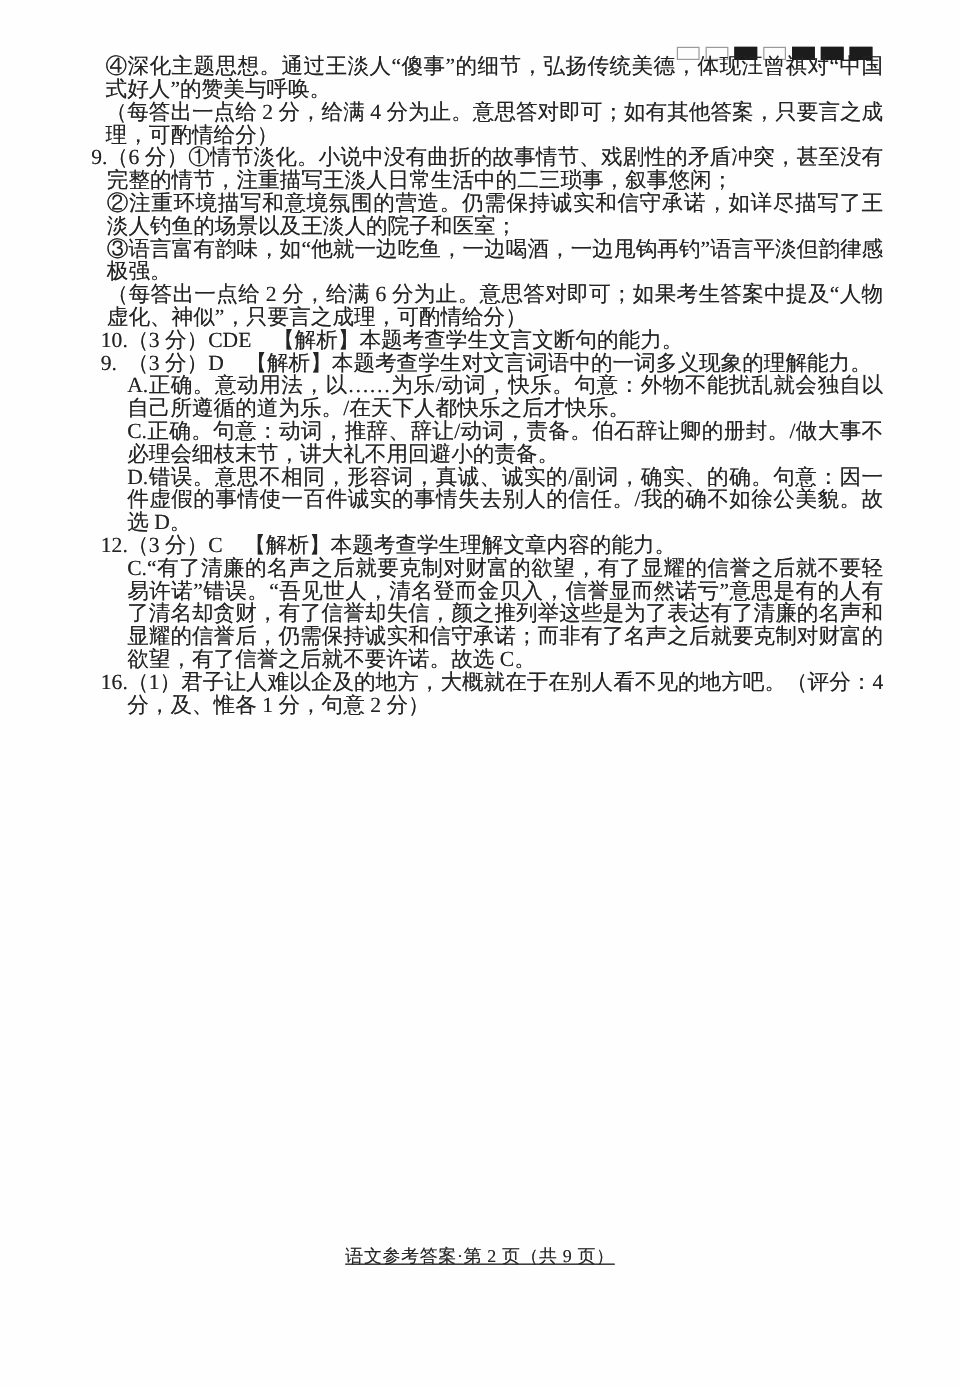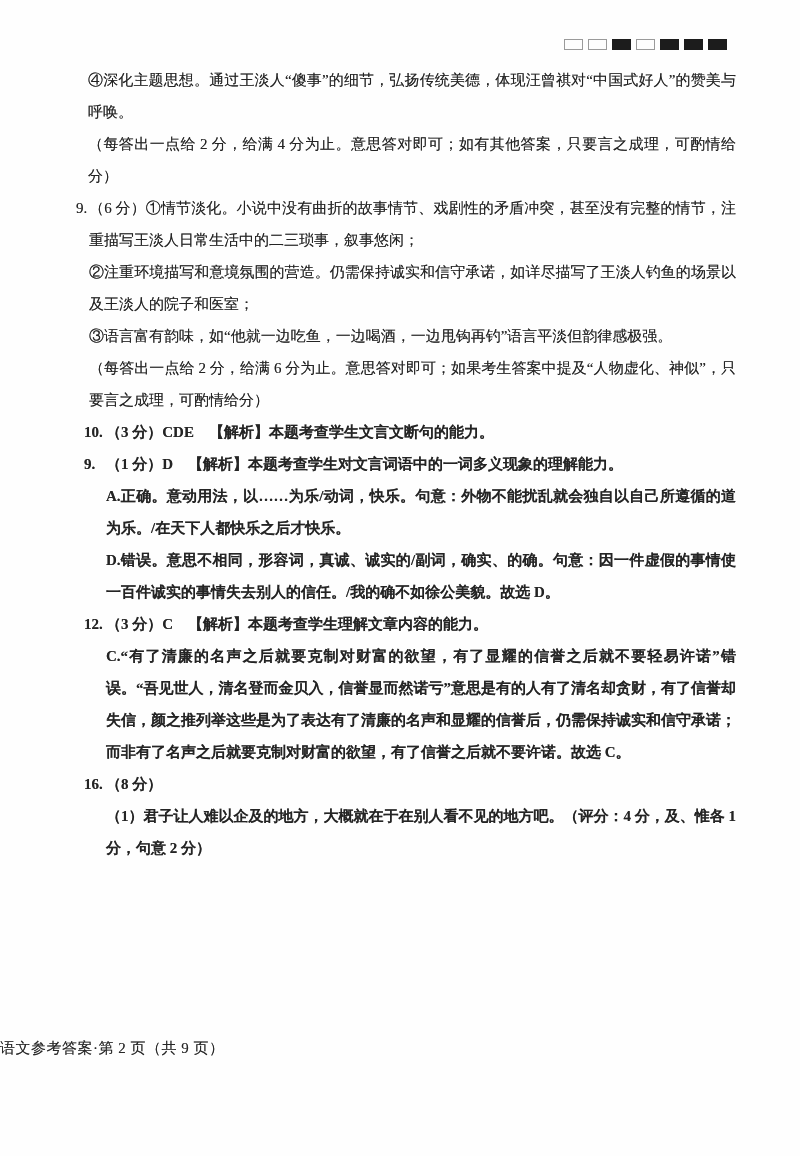--- a/index.html
+++ b/index.html
@@ -27,48 +27,49 @@
     background: #fdfdfd;
     display: inline-block;
   }
   .sq[data-fill="filled"] {
     background: #1c1c1c;
     border-color: #1c1c1c;
   }
   
   .content {
     position: absolute;
-    top: 64px; left: 56px;
+    top: 46px; left: 56px;
     width: 680px;
-    font-size: 15px;
-    line-height: 32px;
+    font-size: 18px;
+    line-height: 19px;
     text-align: justify;
     color: #242424;
     text-shadow: 0 0 0.5px rgba(30,30,30,0.55);
   }
   .item { display: flex; align-items: flex-start; }
   .item .num { flex: 0 0 auto; white-space: nowrap; }
   .item .body { flex: 1 1 auto; min-width: 0; }
   .intro { margin-left: 32px; }
   .item.i9 { margin-left: 20px; }
   .item.i9 .num { width: 13px; }
-  .item.iwide { margin-left: 28px; font-weight: bold; }
+  .item.iwide { margin-left: 28px; }
   .item.iwide .num { width: 22px; }
   .para { text-align: justify; }
   
   .footer {
     position: absolute;
     top: 1036px; left: 0;
     width: 100%;
-    text-align: left;
+    text-align: center;
     font-size: 15px;
     line-height: 24px;
     color: #272727;
     text-shadow: 0 0 0.5px rgba(30,30,30,0.5);
     letter-spacing: 0.5px;
+    text-decoration: underline;
   }
 </style>
 </head>
 <body>
 
 <div class="page">
 
   <div class="markers">
     <span class="sq" data-fill="outline"></span>
     <span class="sq" data-fill="outline"></span>
@@ -99,38 +100,38 @@
     <div class="item iwide">
       <span class="num">10.</span>
       <div class="body">
         <p class="para">（3 分）CDE　【解析】本题考查学生文言文断句的能力。</p>
       </div>
     </div>
 
     <div class="item iwide">
       <span class="num">9.</span>
       <div class="body">
-        <p class="para">（1 分）D　【解析】本题考查学生对文言词语中的一词多义现象的理解能力。</p>
+        <p class="para">（3 分）D　【解析】本题考查学生对文言词语中的一词多义现象的理解能力。</p>
         <p class="para">A.正确。意动用法，以……为乐/动词，快乐。句意：外物不能扰乱就会独自以自己所遵循的道为乐。/在天下人都快乐之后才快乐。</p>
+        <p class="para">C.正确。句意：动词，推辞、辞让/动词，责备。伯石辞让卿的册封。/做大事不必理会细枝末节，讲大礼不用回避小的责备。</p>
         <p class="para">D.错误。意思不相同，形容词，真诚、诚实的/副词，确实、的确。句意：因一件虚假的事情使一百件诚实的事情失去别人的信任。/我的确不如徐公美貌。故选 D。</p>
       </div>
     </div>
 
     <div class="item iwide">
       <span class="num">12.</span>
       <div class="body">
         <p class="para">（3 分）C　【解析】本题考查学生理解文章内容的能力。</p>
         <p class="para">C.“有了清廉的名声之后就要克制对财富的欲望，有了显耀的信誉之后就不要轻易许诺”错误。“吾见世人，清名登而金贝入，信誉显而然诺亏”意思是有的人有了清名却贪财，有了信誉却失信，颜之推列举这些是为了表达有了清廉的名声和显耀的信誉后，仍需保持诚实和信守承诺；而非有了名声之后就要克制对财富的欲望，有了信誉之后就不要许诺。故选 C。</p>
       </div>
     </div>
 
     <div class="item iwide">
       <span class="num">16.</span>
       <div class="body">
-        <p class="para">（8 分）</p>
         <p class="para">（1）君子让人难以企及的地方，大概就在于在别人看不见的地方吧。（评分：4 分，及、惟各 1 分，句意 2 分）</p>
       </div>
     </div>
 
   </div>
 
   <div class="footer">语文参考答案·第 2 页（共 9 页）</div>
 
 </div>
 

